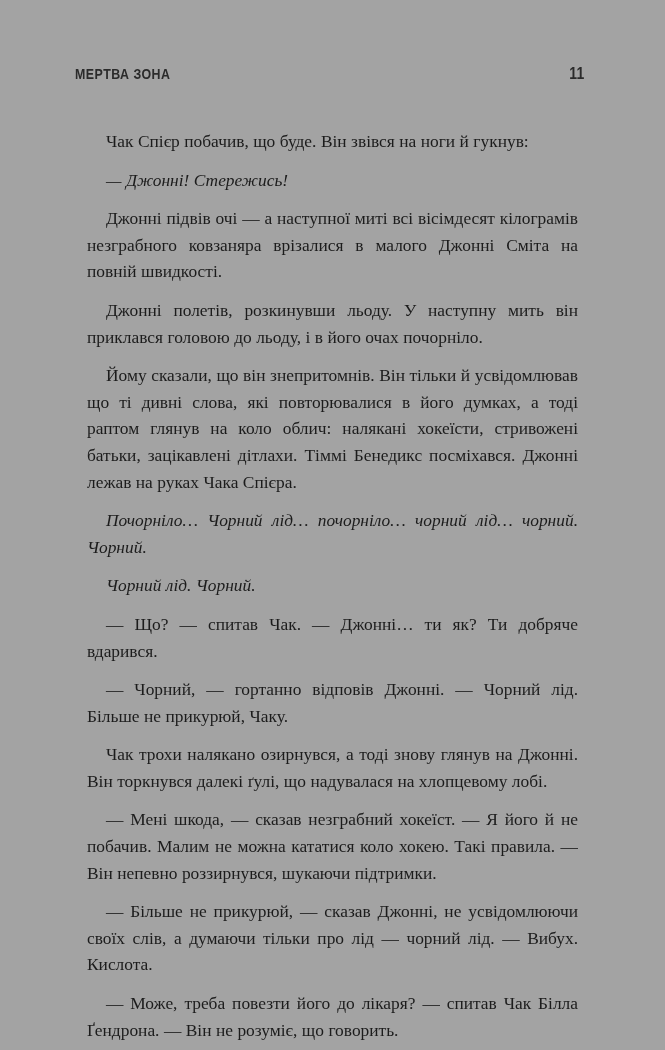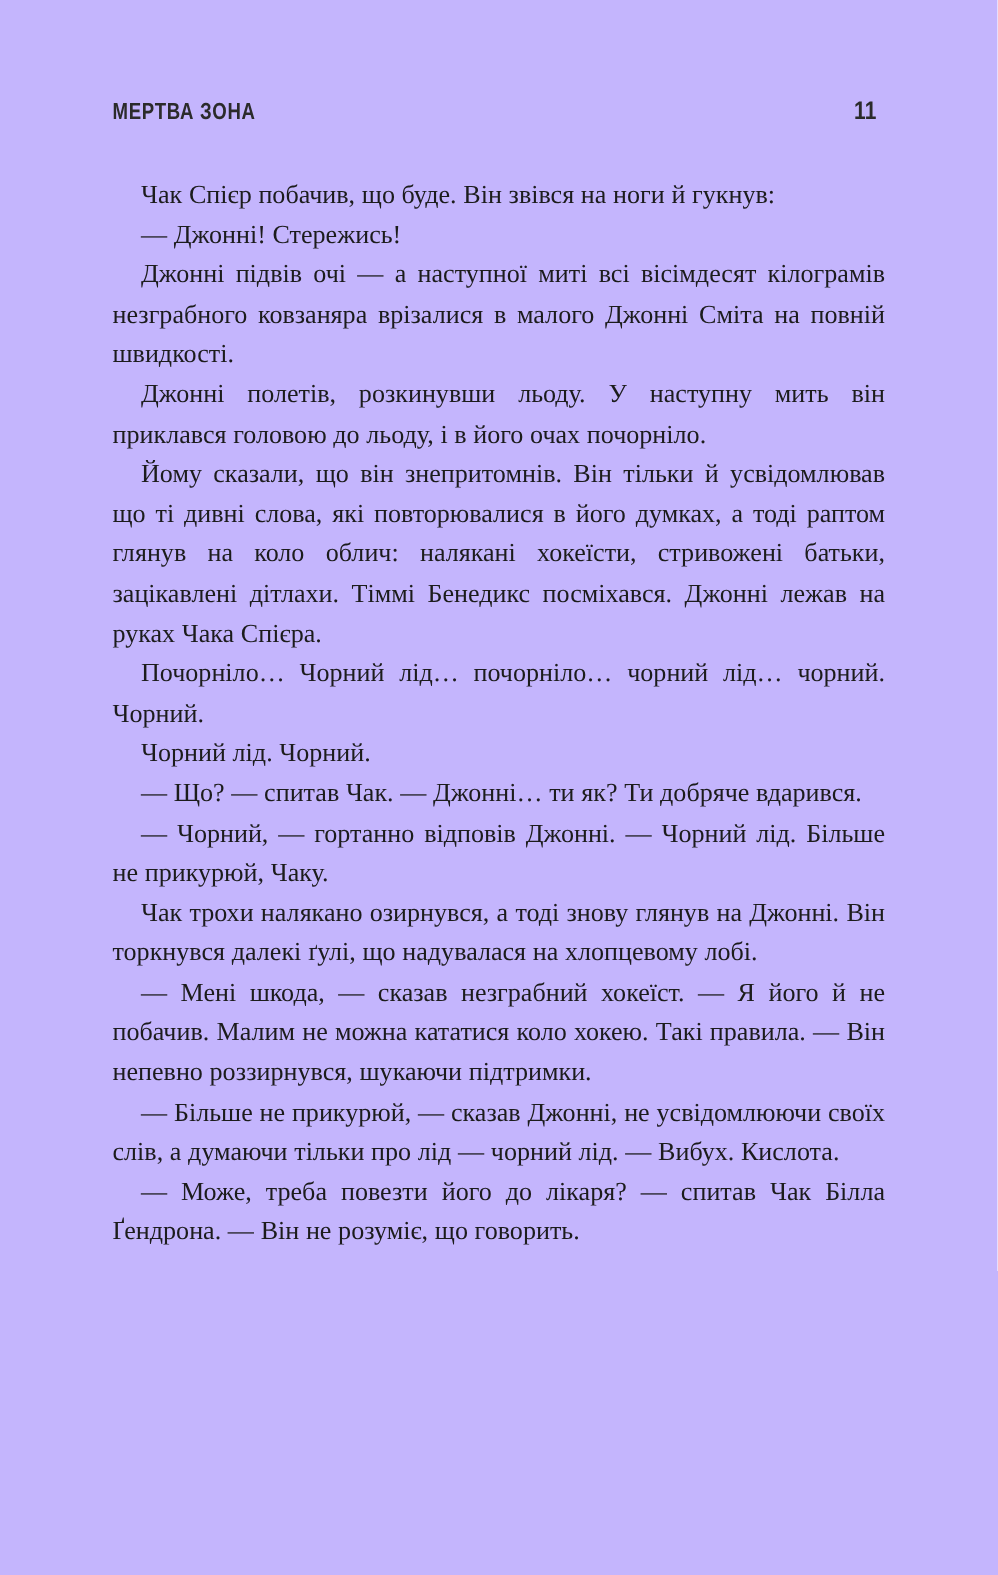--- a/index.html
+++ b/index.html
@@ -6,21 +6,21 @@
   html, body {
     margin: 0;
     padding: 0;
     background: #ffffff;
   }
 
   .page {
     position: relative;
     width: 665px;
     height: 1050px;
-    background: #c4b5fd;
+    background: #a3a3a3;
     overflow: hidden;
     font-family: "Liberation Serif", "DejaVu Serif", serif;
     color: #1c1c1c;
     -webkit-font-smoothing: antialiased;
   }
 
   
   .running-head {
     position: absolute;
     left: 75px;
@@ -57,30 +57,31 @@
 
   
   .text-block {
     position: absolute;
     left: 75px;
     top: 116px;
     width: 515px;
   }
 
   .para {
-    margin: 0;
+    margin: 12px;
     text-indent: 19px;
     text-align: justify;
     font-size: 17.4px;
     line-height: 26.6px;
     hyphens: manual;
     word-spacing: 0.1px;
   }
 
   .para.italic {
+    font-style: italic;
   }
 </style>
 </head>
 <body>
 
 <div class="page">
 
   <div class="running-head">
     <span class="running-head-title">МЕРТВА ЗОНА</span>
     <span class="running-head-folio">11</span>

